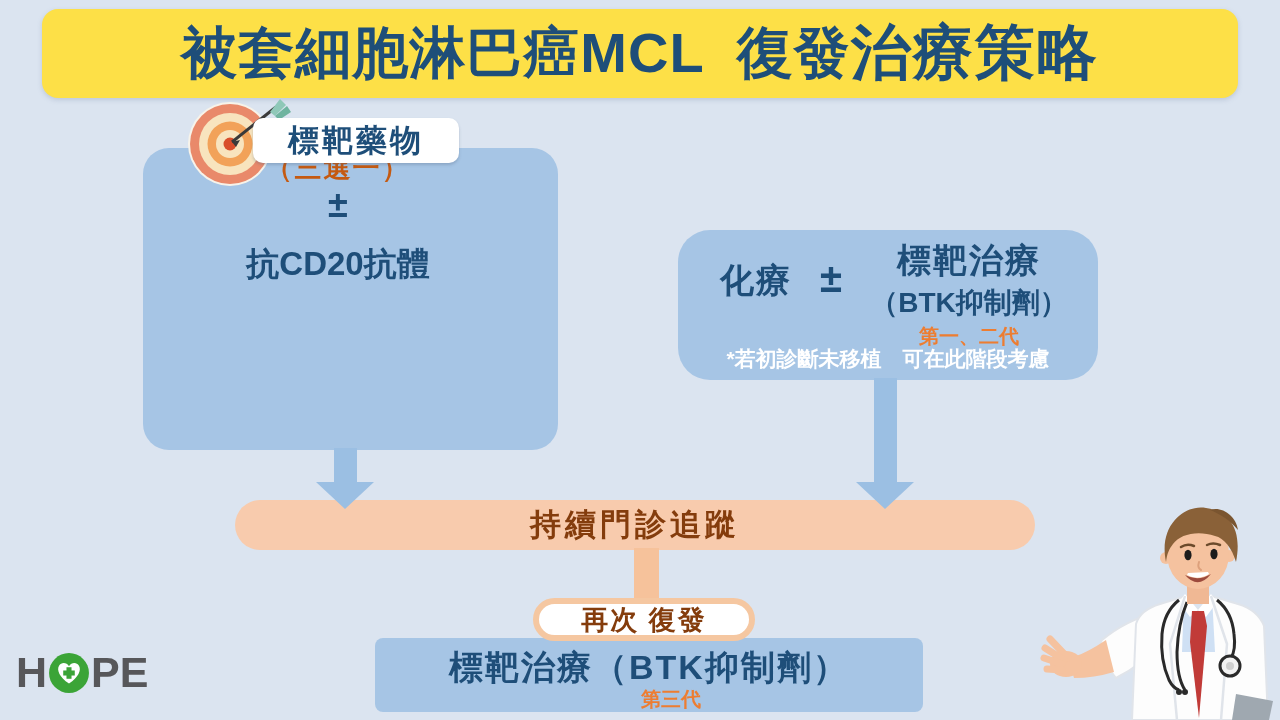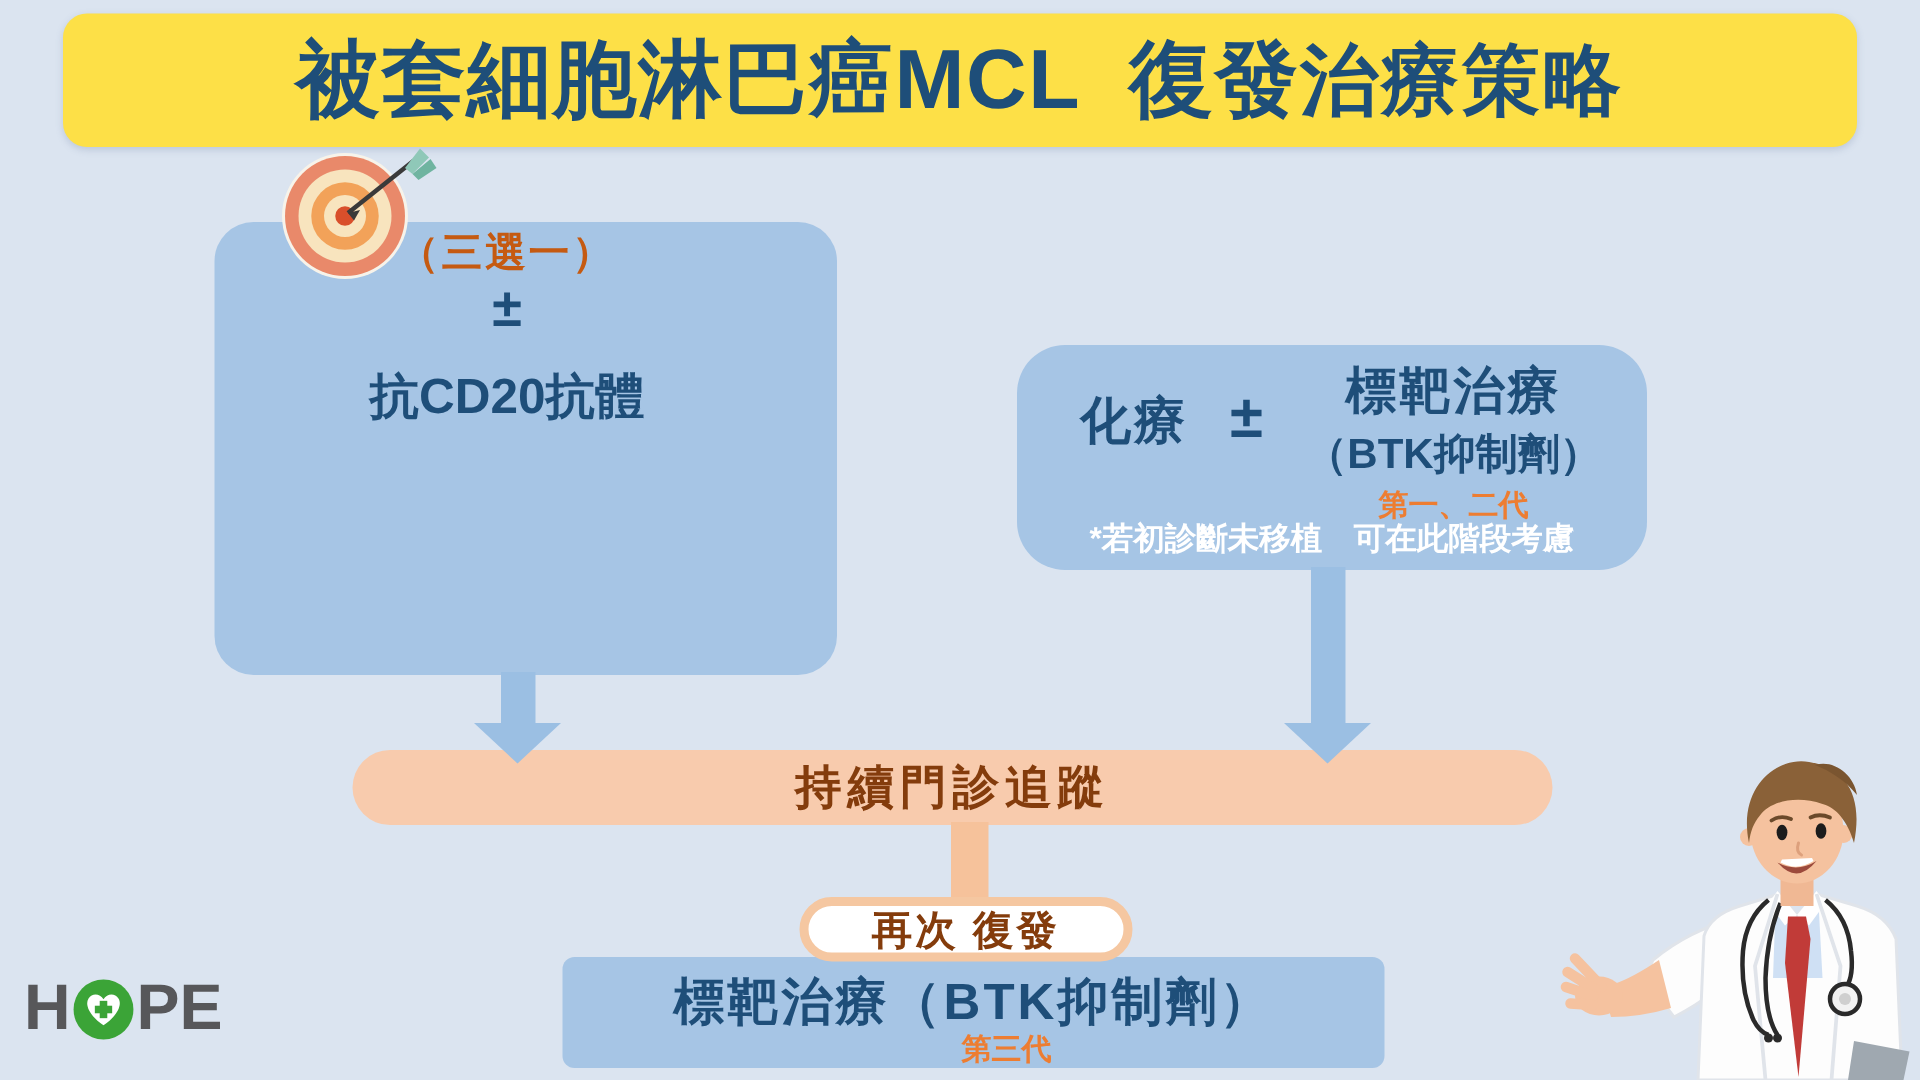--- a/index.html
+++ b/index.html
@@ -4,21 +4,21 @@
 <style>
   html,body{margin:0;padding:0;}
   .canvas{position:relative;width:1280px;height:720px;background:#DBE4F0;overflow:hidden;
           font-family:"Liberation Sans","DejaVu Sans",sans-serif;}
   
   .banner{position:absolute;left:42px;top:9px;width:1196px;height:89px;background:#fde047;
           border-radius:16px;display:flex;align-items:center;justify-content:center;
           box-shadow:0 2px 5px rgba(110,130,160,.28);}
   .t1{font-size:56px;font-weight:800;color:#1E4E79;letter-spacing:1px;}
   .t2{margin-left:32px;}
-  .t3{font-size:52px;font-weight:800;color:#1E4E79;letter-spacing:2px;}
+  .t3{font-size:60px;font-weight:800;color:#1E4E79;letter-spacing:2px;}
   
   .left-box{position:absolute;left:143px;top:148px;width:415px;height:302px;background:#A6C5E5;border-radius:26px;}
   .items{padding:26px 0 0 66px;}
   .item{font-size:33px;font-weight:700;color:#1E4E79;line-height:50px;white-space:nowrap;}
   .item .red{color:#C00000;}
   .item .gen{font-size:20px;color:#C55A11;font-weight:700;margin-left:10px;}
   .center-col{width:280px;margin:2px 0 0 55px;text-align:center;}
   .choose{font-size:27px;font-weight:700;color:#C55A11;letter-spacing:2px;}
   .pm-left{font-size:36px;font-weight:800;color:#1E4E79;line-height:34px;margin-top:2px;}
   .ab{font-size:33px;font-weight:700;color:#1E4E79;margin-top:20px;}
@@ -90,20 +90,23 @@
     <circle cx="52" cy="48" r="31" fill="#F8E4BE"></circle>
     <circle cx="52" cy="48" r="22.5" fill="#F2A259"></circle>
     <circle cx="52" cy="48" r="14" fill="#F8E4BE"></circle>
     <circle cx="52" cy="48" r="6.5" fill="#D94F2B"></circle>
     <line x1="54" y1="46" x2="98" y2="11" stroke="#3A3A3A" stroke-width="3"></line>
     <path d="M54 46 L62 44 L58 51 Z" fill="#3A3A3A"></path>
     <path d="M92 16 L102 3 L108 9 L97 20 Z" fill="#8FC8B8"></path>
     <path d="M97 20 L109 10 L113 16 L101 24 Z" fill="#6FB4A0"></path>
   </svg>
 
+  <div class="left-label">
+    <span>標靶藥物</span>
+  </div>
 
   <div class="right-box">
     <span class="chemo">化療</span>
     <span class="pm-right">±</span>
     <div class="rb-col">
       <div class="rt1">標靶治療</div>
       <div class="rt2">（BTK抑制劑）</div>
       <div class="rt3">第一、二代</div>
     </div>
     <div class="rb-note">*若初診斷未移植　可在此階段考慮</div>

